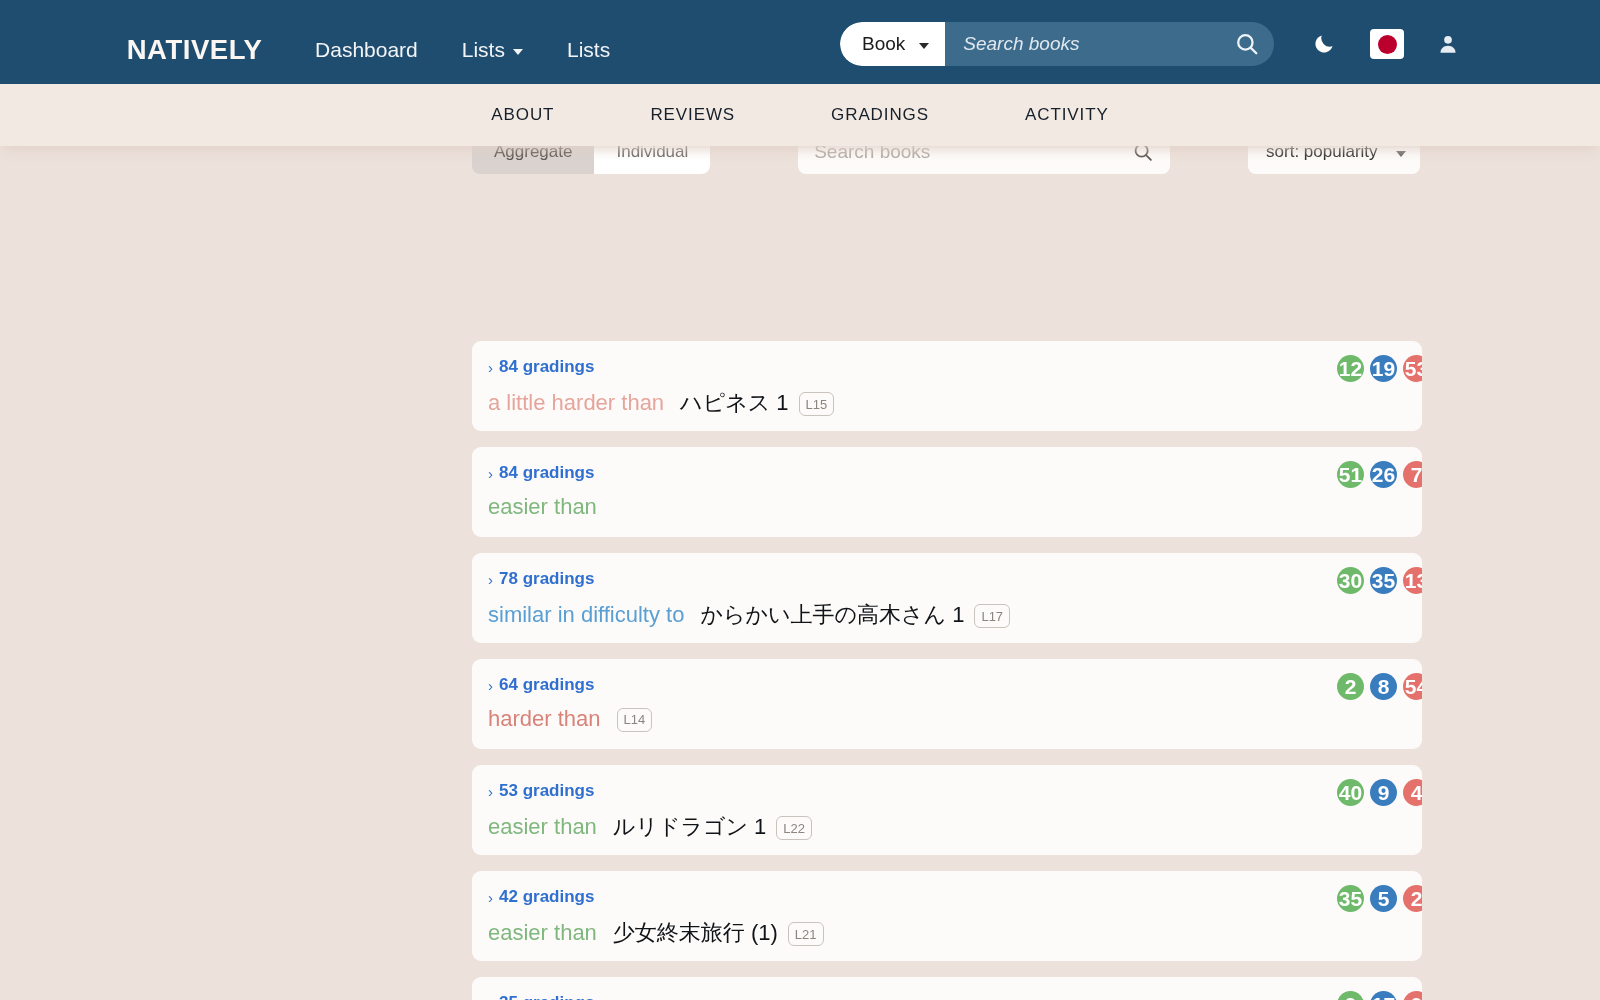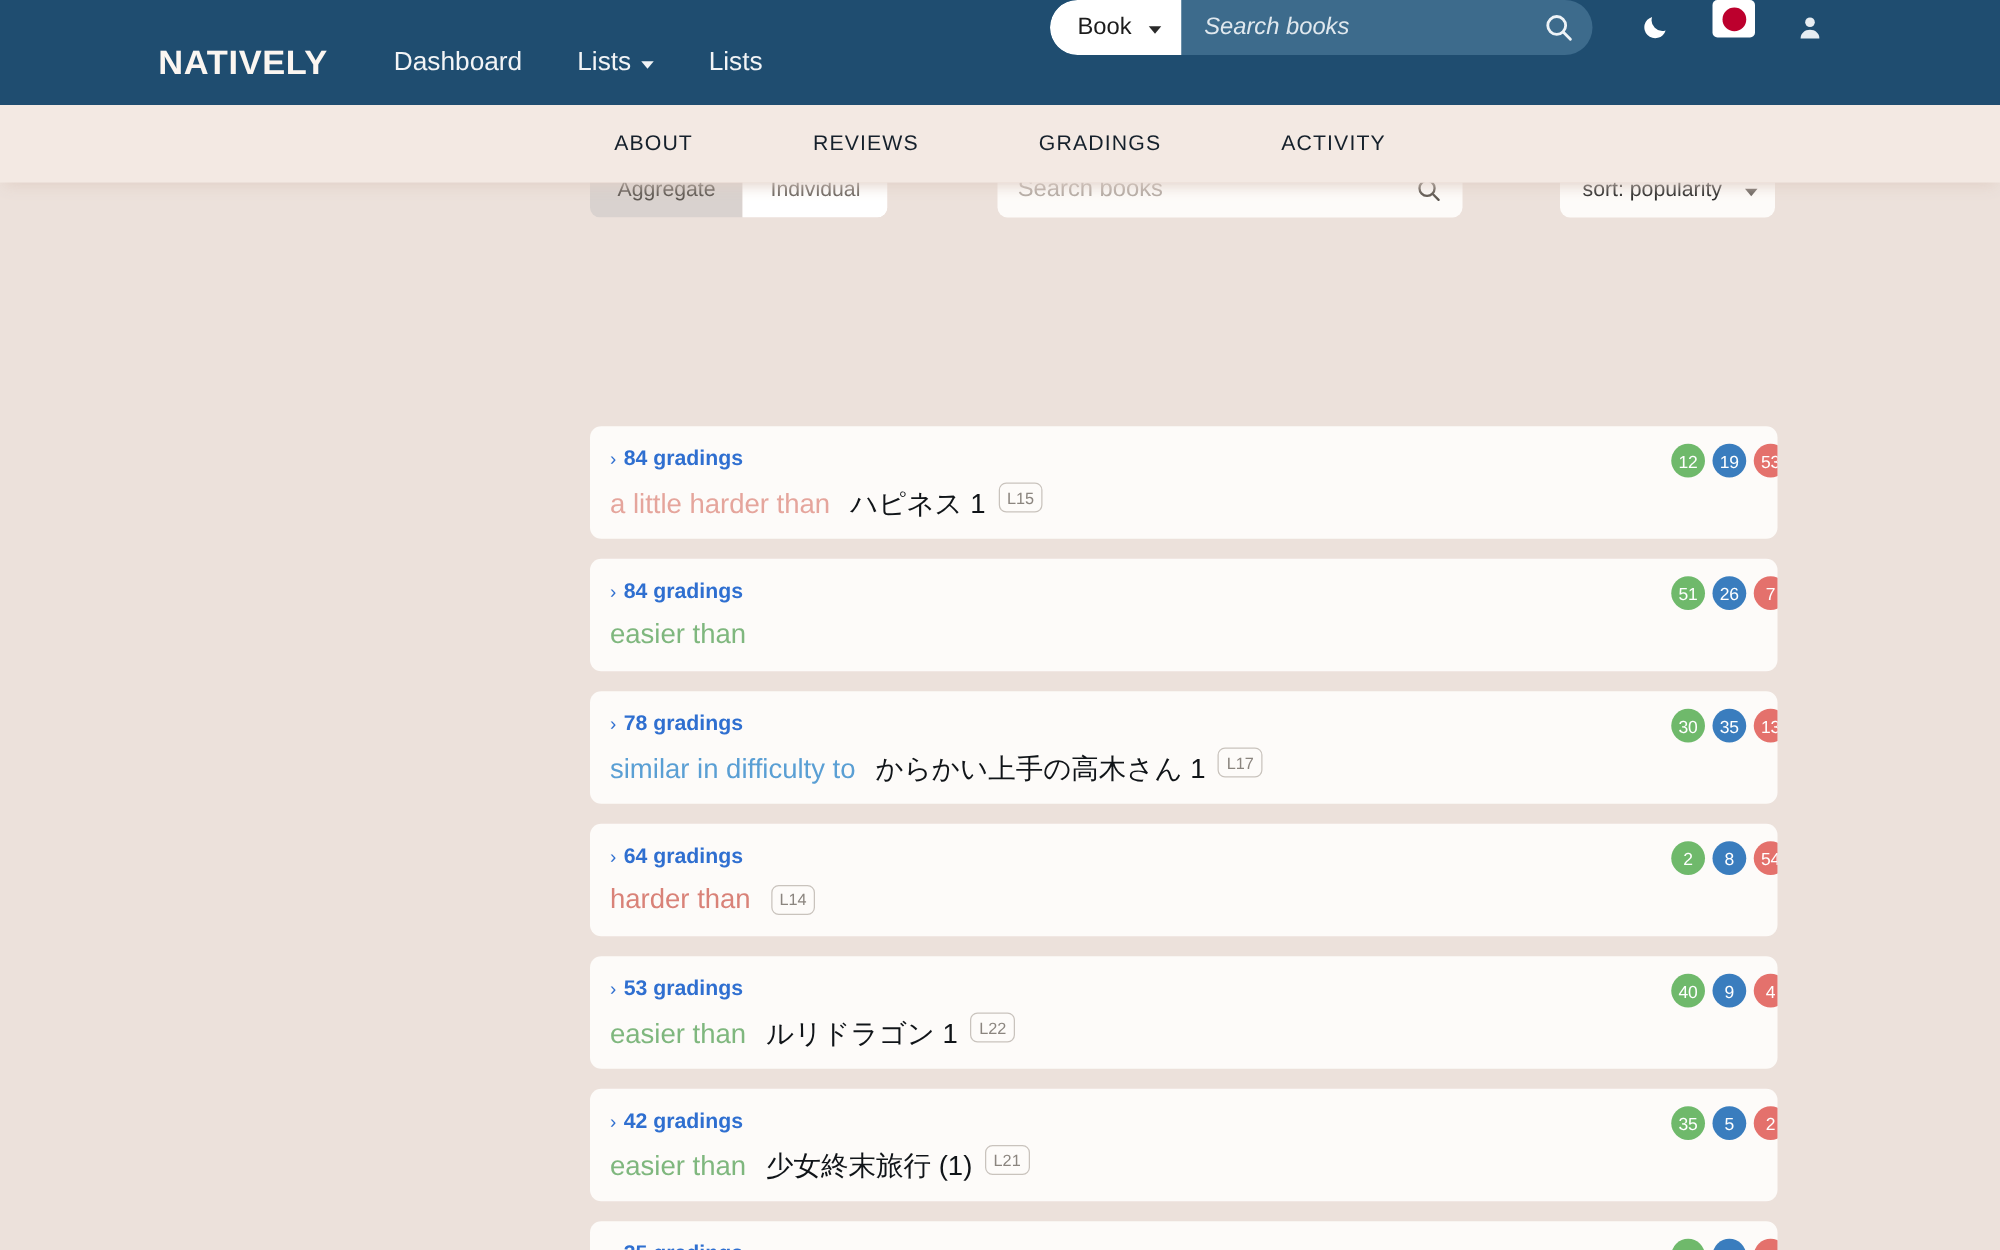--- a/index.html
+++ b/index.html
@@ -44,21 +44,21 @@
     border-right: 5.5px solid transparent;
     border-top: 6px solid #f2f4f6;
     display: inline-block;
     margin-top: 3px;
   }
 
   .nav-right {
     position: absolute;
     left: 840px;
     top: 0; height: 88px;
-    display: flex; align-items: flex-start;
+    display: flex; align-items: center;
     gap: 12px;
   }
 
   .searchwrap {
     display: flex; align-items: center;
     background: #3d6b8c;
     border-radius: 24px;
     height: 44px;
     width: 434px;
     padding-right: 14px;
@@ -228,21 +228,21 @@
     white-space: nowrap;
   }
   .rel.harder        { color: #d98278; }
   .rel.little-harder { color: #e5a59c; }
   .rel.easier        { color: #7fb77e; }
   .rel.similar       { color: #5a9fd4; }
   .title-jp {
     font-size: 22px;
     color: #101418;
     white-space: nowrap;
-    display: flex; align-items: flex-start; gap: 10px;
+    display: flex; align-items: flex-end; gap: 10px;
   }
   .level-chip {
     display: inline-flex;
     align-items: center; justify-content: center;
     min-width: 34px;
     height: 24px;
     border: 1.4px solid #c9c3bd;
     border-radius: 6px;
     color: #8b857f;
     font-size: 13px;
@@ -255,22 +255,22 @@
     right: -8px;
     top: 14px;
     display: flex;
     gap: 6px;
   }
   .badge {
     width: 27px; height: 27px;
     border-radius: 50%;
     display: flex; align-items: center; justify-content: center;
     color: #ffffff;
-    font-size: 14px;
-    font-weight: 400;
+    font-size: 21px;
+    font-weight: 700;
     flex: 0 0 auto;
   }
   .badge.green { background: #6fb96b; }
   .badge.blue  { background: #3a7dbe; }
   .badge.red   { background: #e4716c; }
 </style>
 </head>
 <body>
 
 <div class="navbar">

